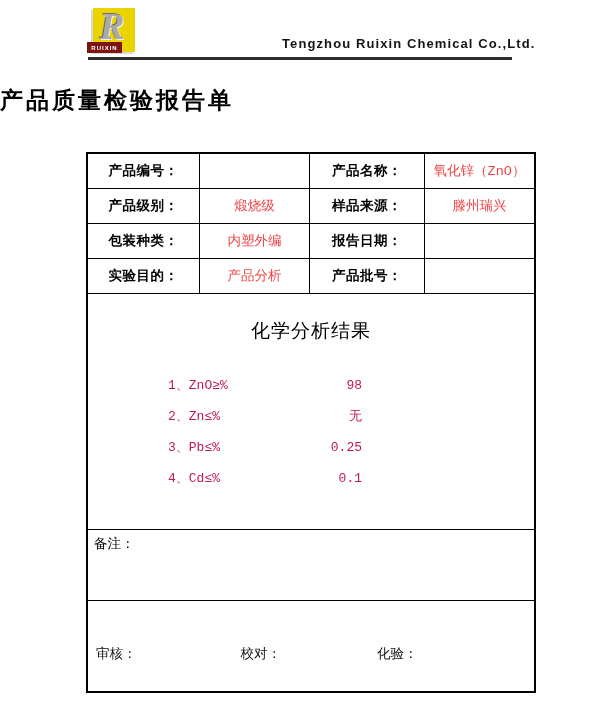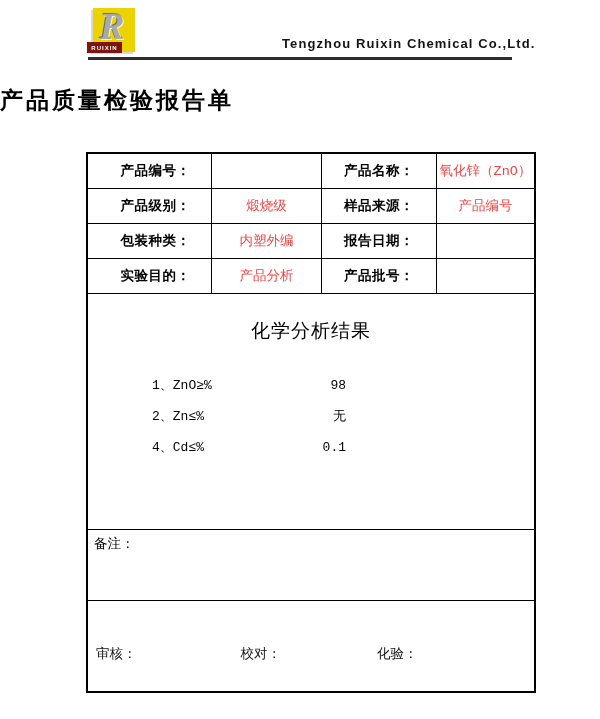--- a/index.html
+++ b/index.html
@@ -43,40 +43,40 @@
     font-size:23px; font-weight:bold; letter-spacing:3px; color:#000;
   }
 
   
   .report-table {
     position:absolute; left:86px; top:152px; width:450px; height:541px;
     border:2px solid #000; display:flex; flex-direction:column; background:#fff;
   }
   .info-row {
     display:grid; grid-template-columns:112px 110px 115px 1fr;
-    height:35px; flex:none; border-bottom:1px solid #000;padding-left:12px;
+    height:35px; flex:none; border-bottom:1px solid #000;
   }
   .cell { display:flex; align-items:center; justify-content:center; overflow:hidden; }
   .cell.b-r { border-right:1px solid #000; }
   .cell-label { font-size:13.5px; font-weight:bold; letter-spacing:.5px; }
   .cell-value {
     font-family:Liberation Mono, monospace;
     font-size:13.5px; color:#ef4444;
   }
 
   .analysis-section { height:236px; flex:none; border-bottom:1px solid #000; }
   .analysis-title {
     margin-top:24px; text-align:center; font-size:19px; font-weight:400;
     letter-spacing:1px; font-family:"Liberation Serif", serif;
   }
   .analysis-items { margin-top:32px; }
   .analysis-item {
     display:flex; justify-content:space-between; align-items:baseline;
-    margin-left:64px; width:194px; height:18px; margin-bottom:13px;
-    font-family:"Liberation Mono","DejaVu Sans Mono",monospace; font-size:13px; color:#000000;
+    margin-left:80px; width:194px; height:18px; margin-bottom:13px;
+    font-family:"Liberation Mono","DejaVu Sans Mono",monospace; font-size:13px; color:#be185d;
   }
 
   .remarks-row {
     height:71px; flex:none; border-bottom:1px solid #000;
     padding:5px 0 0 6px;
     font-family:"Liberation Serif", serif; font-size:13.5px; color:#000000;
   }
   .signoff-row {
     flex:1; display:flex; align-items:flex-start;
     padding:44px 0 0 8px;
@@ -106,21 +106,21 @@
       <div class="cell b-r cell-label">产品编号：</div>
       <div class="cell b-r cell-value"></div>
       <div class="cell b-r cell-label">产品名称：</div>
       <div class="cell cell-value">氧化锌（ZnO）</div>
     </div>
 
     <div class="info-row">
       <div class="cell b-r cell-label">产品级别：</div>
       <div class="cell b-r cell-value">煅烧级</div>
       <div class="cell b-r cell-label">样品来源：</div>
-      <div class="cell cell-value">产品编号</div>
+      <div class="cell cell-value">滕州瑞兴</div>
     </div>
 
     <div class="info-row">
       <div class="cell b-r cell-label">包装种类：</div>
       <div class="cell b-r cell-value">内塑外编</div>
       <div class="cell b-r cell-label">报告日期：</div>
       <div class="cell cell-value"></div>
     </div>
 
     <div class="info-row">
@@ -135,20 +135,24 @@
       <div class="analysis-items">
         <div class="analysis-item">
           <span>1、ZnO≥%</span>
           <span>98</span>
         </div>
         <div class="analysis-item">
           <span>2、Zn≤%</span>
           <span>无</span>
         </div>
         <div class="analysis-item">
+          <span>3、Pb≤%</span>
+          <span>0.25</span>
+        </div>
+        <div class="analysis-item">
           <span>4、Cd≤%</span>
           <span>0.1</span>
         </div>
       </div>
     </div>
 
     <div class="remarks-row">
       <span>备注：</span>
     </div>
 

